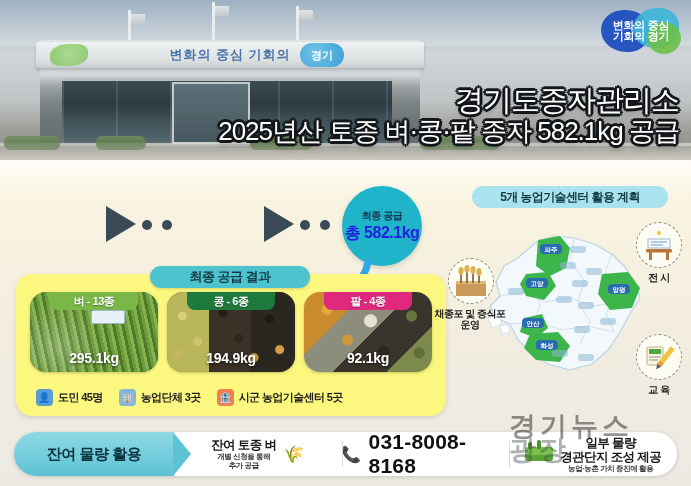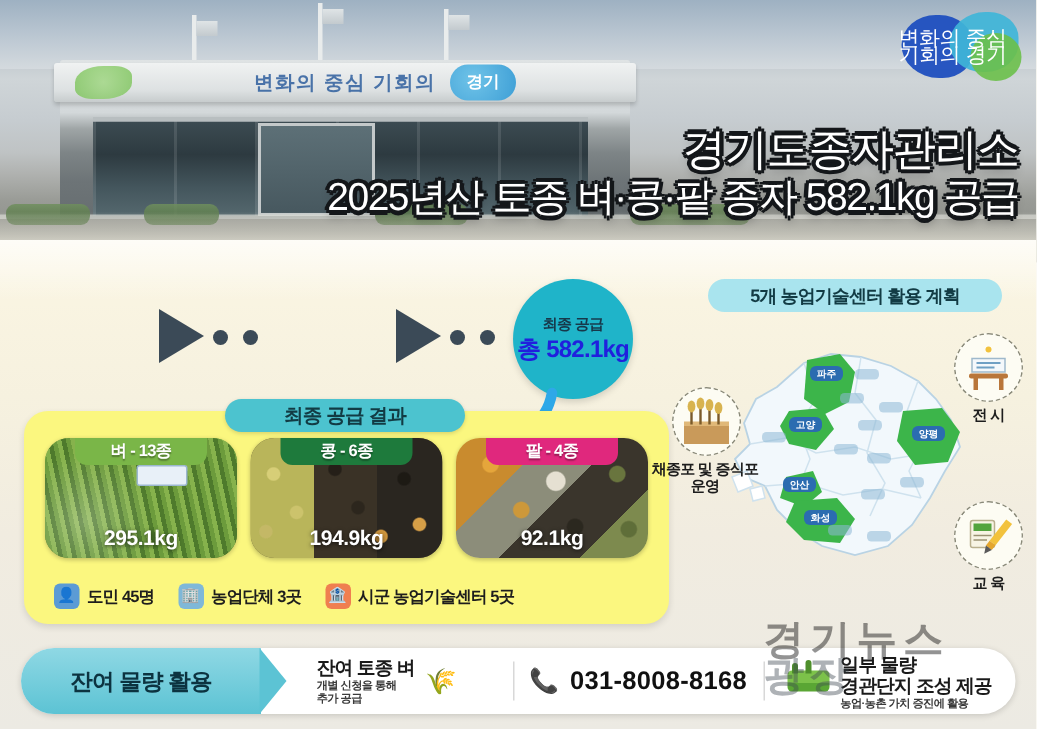--- a/index.html
+++ b/index.html
@@ -83,22 +83,22 @@
   
   .emblem{
     position:absolute; right:8px; top:6px; width:84px; height:50px;
   }
   .emblem .blob-a{ position:absolute; left:2px; top:4px; width:48px; height:42px;
     background:#1f4fbf; border-radius:50% 50% 45% 55%; opacity:.95; }
   .emblem .blob-b{ position:absolute; left:34px; top:2px; width:46px; height:40px;
     background:#3fb5d8; border-radius:55% 45% 50% 50%; opacity:.92; }
   .emblem .blob-c{ position:absolute; left:48px; top:16px; width:34px; height:32px;
     background:#6cc04a; border-radius:50%; opacity:.9; }
-  .emblem .etxt{ position:absolute; left:0; top:14px; width:84px; 
-    color:#fff; font-size:14px; font-weight:normal; line-height:11px; letter-spacing:-.3px; }
+  .emblem .etxt{ position:absolute; left:0; top:14px; width:84px; text-align:center;
+    color:#fff; font-size:11px; font-weight:bold; line-height:11px; letter-spacing:-.3px; }
 
   
   .body-bg{
     position:absolute; left:0; top:160px; width:691px; height:326px;
     background:linear-gradient(180deg,#fbf6e3 0%,#f6f1df 32%,#f1ece0 60%,#eceae3 100%);
   }
   .body-bg::before{
     content:""; position:absolute; left:0; top:0; width:100%; height:40px;
     background:linear-gradient(180deg,rgba(255,255,255,.75),rgba(255,255,255,0));
   }
@@ -246,24 +246,24 @@
   }
   .bn-head::after{
     content:""; position:absolute; right:-17px; top:0; width:0; height:0;
     border-top:22px solid transparent; border-bottom:22px solid transparent;
     border-left:18px solid #5cc3d4;
   }
   .bn-cell{ flex:1; height:44px; display:flex; align-items:center; justify-content:center;
     gap:7px; position:relative; }
   .bn-cell + .bn-cell::before{ content:""; position:absolute; left:0; top:9px; width:1px;
     height:26px; background:#d8d8d8; }
-  .bn-txt{ text-align:left; }
+  .bn-txt{ text-align:center; }
   .bn-t1{ font-size:12.5px; font-weight:bold; color:#1a1a1a; letter-spacing:-.6px; line-height:14px; }
   .bn-t2{ font-size:7.5px; font-weight:bold; color:#3a3a3a; letter-spacing:-.4px; line-height:9px; }
-  .bn-phone{ font-size:17px; font-weight:bold; color:#111; letter-spacing:.2px; }
+  .bn-phone{ font-size:21px; font-weight:bold; color:#111; letter-spacing:.2px; }
   .phone-ic{ font-size:16px; color:#111; }
   .wheat{ font-size:17px; }
   .scape{ width:28px; height:14px;
     background:linear-gradient(180deg,#7cc24a 0 60%,#5aa634 60% 100%);
     border-radius:3px; position:relative; flex:none; }
   .scape::before{ content:""; position:absolute; left:3px; top:-5px; width:4px; height:7px;
     background:#4e8f2c; border-radius:2px 2px 0 0; }
   .scape::after{ content:""; position:absolute; left:12px; top:-7px; width:4px; height:9px;
     background:#4e8f2c; border-radius:2px 2px 0 0; }
 

